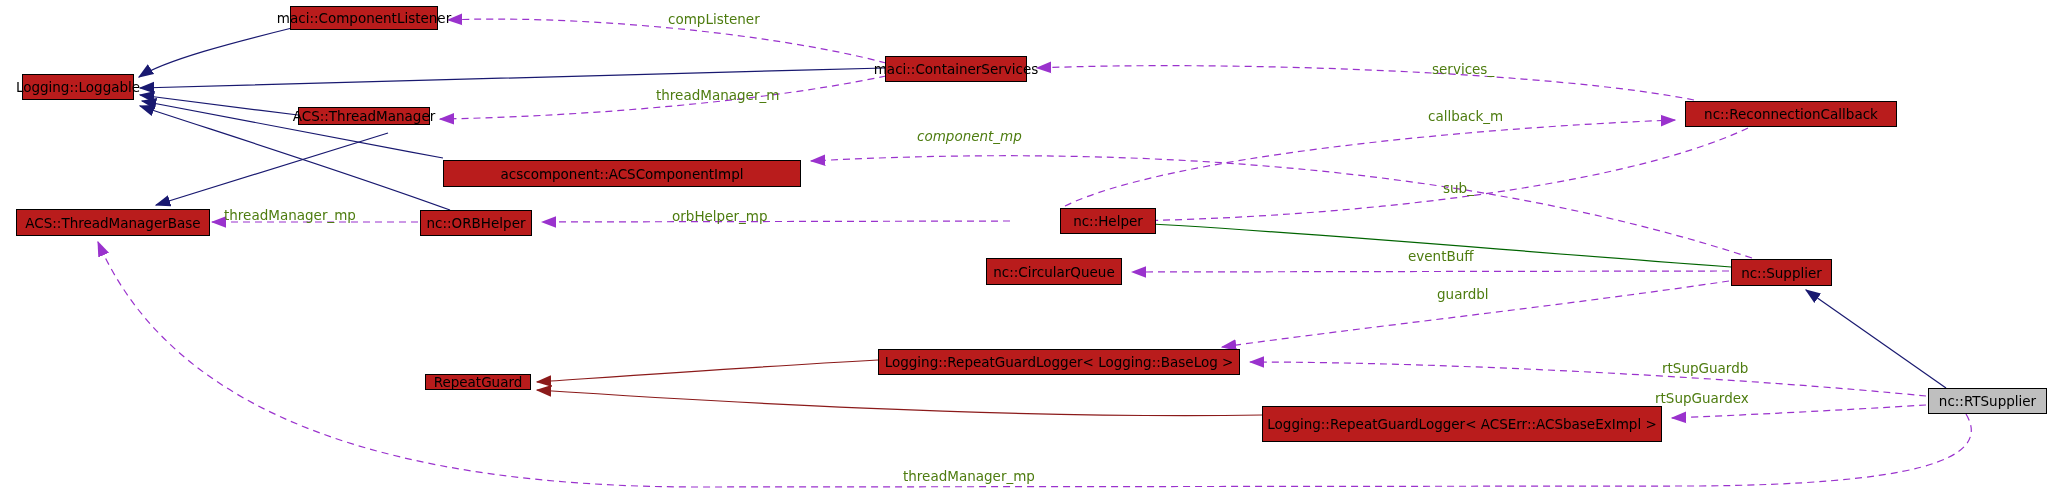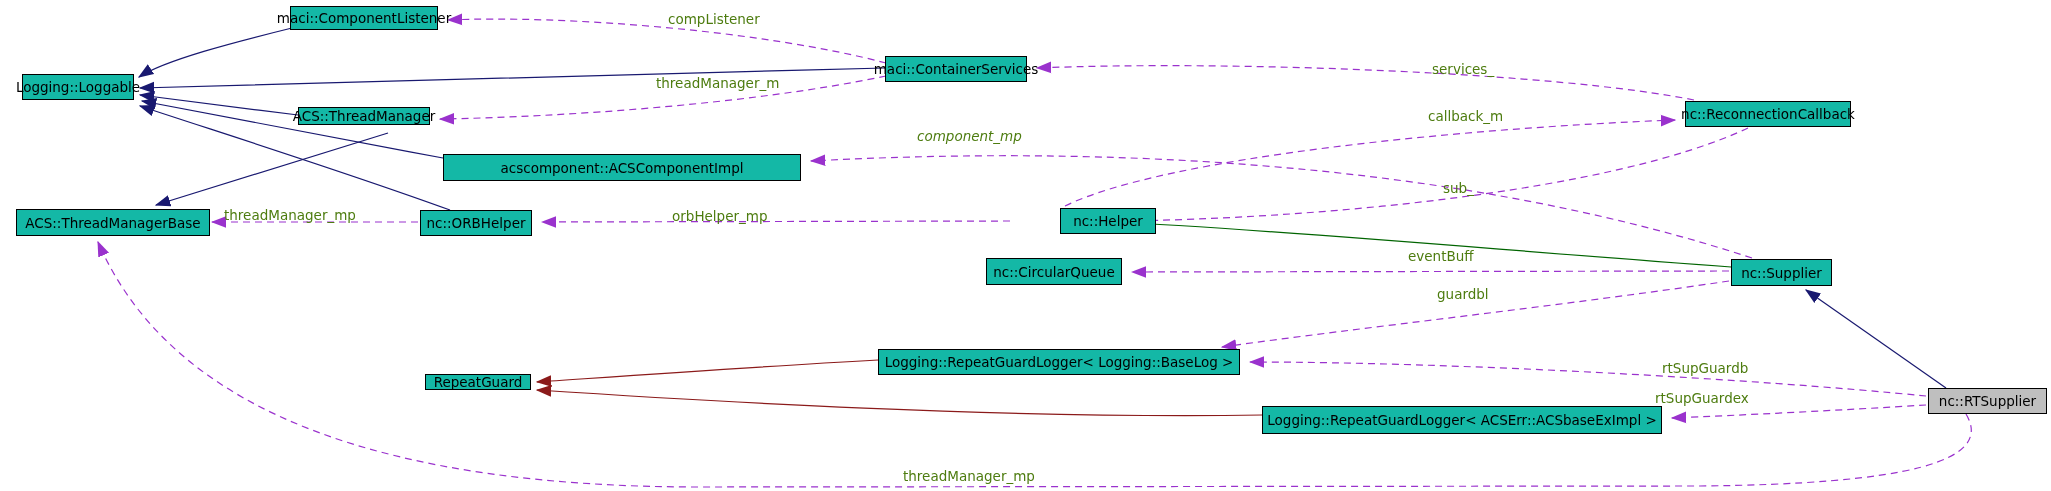--- a/index.html
+++ b/index.html
@@ -8,21 +8,21 @@
     width:2051px;height:491px;
     background:#ffffff;
     font-family:"DejaVu Sans","Liberation Sans",sans-serif;
     overflow:hidden;
   }
   #edges{position:absolute;left:0;top:0;width:2051px;height:491px;}
   .node{
     position:absolute;
     box-sizing:border-box;
     border:1px solid #000000;
-    background:#14b8a6;
+    background:#b91c1c;
     display:flex;align-items:center;justify-content:center;
     font-size:13.5px;
     color:#000000;
     white-space:nowrap;
     padding:0 6px;
     cursor:pointer;
   }
   .node.highlight{background:#bfbfbf;}
   .edge-label{
     position:absolute;
@@ -76,35 +76,35 @@
         <path d="M 1926,396 C 1755,379 1455,362 1250,362" class="edge usage" stroke="#9a32cd" marker-end="url(#arrow-usage)"></path>
         <path d="M 1926,405 C 1845,410 1745,415 1672,418" class="edge usage" stroke="#9a32cd" marker-end="url(#arrow-usage)"></path>
         <path d="M 1966,414 C 1995,462 1905,484 1700,486 L 700,487 C 400,487 175,420 98,242" class="edge usage" stroke="#9a32cd" marker-end="url(#arrow-usage)"></path>
       </g>
   </svg>
   <div id="nodes">
       <div class="node" style="left: 290px; top: 6px; width: 148px; height: 24px;">maci::ComponentListener</div>
       <div class="node" style="left: 22px; top: 74px; width: 112px; height: 26px;">Logging::Loggable</div>
       <div class="node" style="left: 885px; top: 56px; width: 142px; height: 26px;">maci::ContainerServices</div>
       <div class="node" style="left: 298px; top: 107px; width: 132px; height: 18px;">ACS::ThreadManager</div>
-      <div class="node" style="left: 1685px; top: 101px; width: 166px; height: 26px;">nc::ReconnectionCallback</div>
-      <div class="node" style="left: 443px; top: 154px; width: 358px; height: 27px; text-align: center;">acscomponent::ACSComponentImpl</div>
+      <div class="node" style="left: 1685px; top: 101px; width: 212px; height: 26px;">nc::ReconnectionCallback</div>
+      <div class="node" style="left: 443px; top: 160px; width: 358px; height: 27px; text-align: center;">acscomponent::ACSComponentImpl</div>
       <div class="node" style="left: 16px; top: 209px; width: 194px; height: 27px;">ACS::ThreadManagerBase</div>
       <div class="node" style="left: 420px; top: 210px; width: 112px; height: 26px;">nc::ORBHelper</div>
       <div class="node" style="left: 1012px; top: 208px; width: 96px; height: 26px; margin-left: 48px;">nc::Helper</div>
       <div class="node" style="left: 986px; top: 258px; width: 136px; height: 27px;">nc::CircularQueue</div>
       <div class="node" style="left: 1731px; top: 259px; width: 101px; height: 27px;">nc::Supplier</div>
       <div class="node" style="left: 878px; top: 349px; width: 362px; height: 26px;">Logging::RepeatGuardLogger&lt; Logging::BaseLog &gt;</div>
       <div class="node" style="left: 425px; top: 374px; width: 106px; height: 16px;">RepeatGuard</div>
-      <div class="node" style="left: 1262px; top: 406px; width: 400px; height: 28px;">Logging::RepeatGuardLogger&lt; ACSErr::ACSbaseExImpl &gt;</div>
+      <div class="node" style="left: 1262px; top: 406px; width: 400px; height: 36px;">Logging::RepeatGuardLogger&lt; ACSErr::ACSbaseExImpl &gt;</div>
       <div class="node highlight" style="left: 1928px; top: 388px; width: 119px; height: 26px;">nc::RTSupplier</div>
     </div>
   <div id="labels">
       <div class="edge-label" style="left: 668px; top: 11px;">compListener</div>
-      <div class="edge-label" style="left: 656px; top: 75px;">threadManager_m</div>
+      <div class="edge-label" style="left: 656px; top: 87px;">threadManager_m</div>
       <div class="edge-label" style="left: 1432px; top: 61px;">services_</div>
       <div class="edge-label" style="left: 1428px; top: 108px;">callback_m</div>
       <div class="edge-label" style="left: 1443px; top: 180px;">sub_</div>
       <div class="edge-label" style="left: 917px; top: 128px; font-style: italic;">component_mp</div>
       <div class="edge-label" style="left: 672px; top: 208px;">orbHelper_mp</div>
       <div class="edge-label" style="left: 224px; top: 207px;">threadManager_mp</div>
       <div class="edge-label" style="left: 1408px; top: 248px;">eventBuff</div>
       <div class="edge-label" style="left: 1437px; top: 286px;">guardbl</div>
       <div class="edge-label" style="left: 1662px; top: 360px;">rtSupGuardb</div>
       <div class="edge-label" style="left: 1655px; top: 390px;">rtSupGuardex</div>

